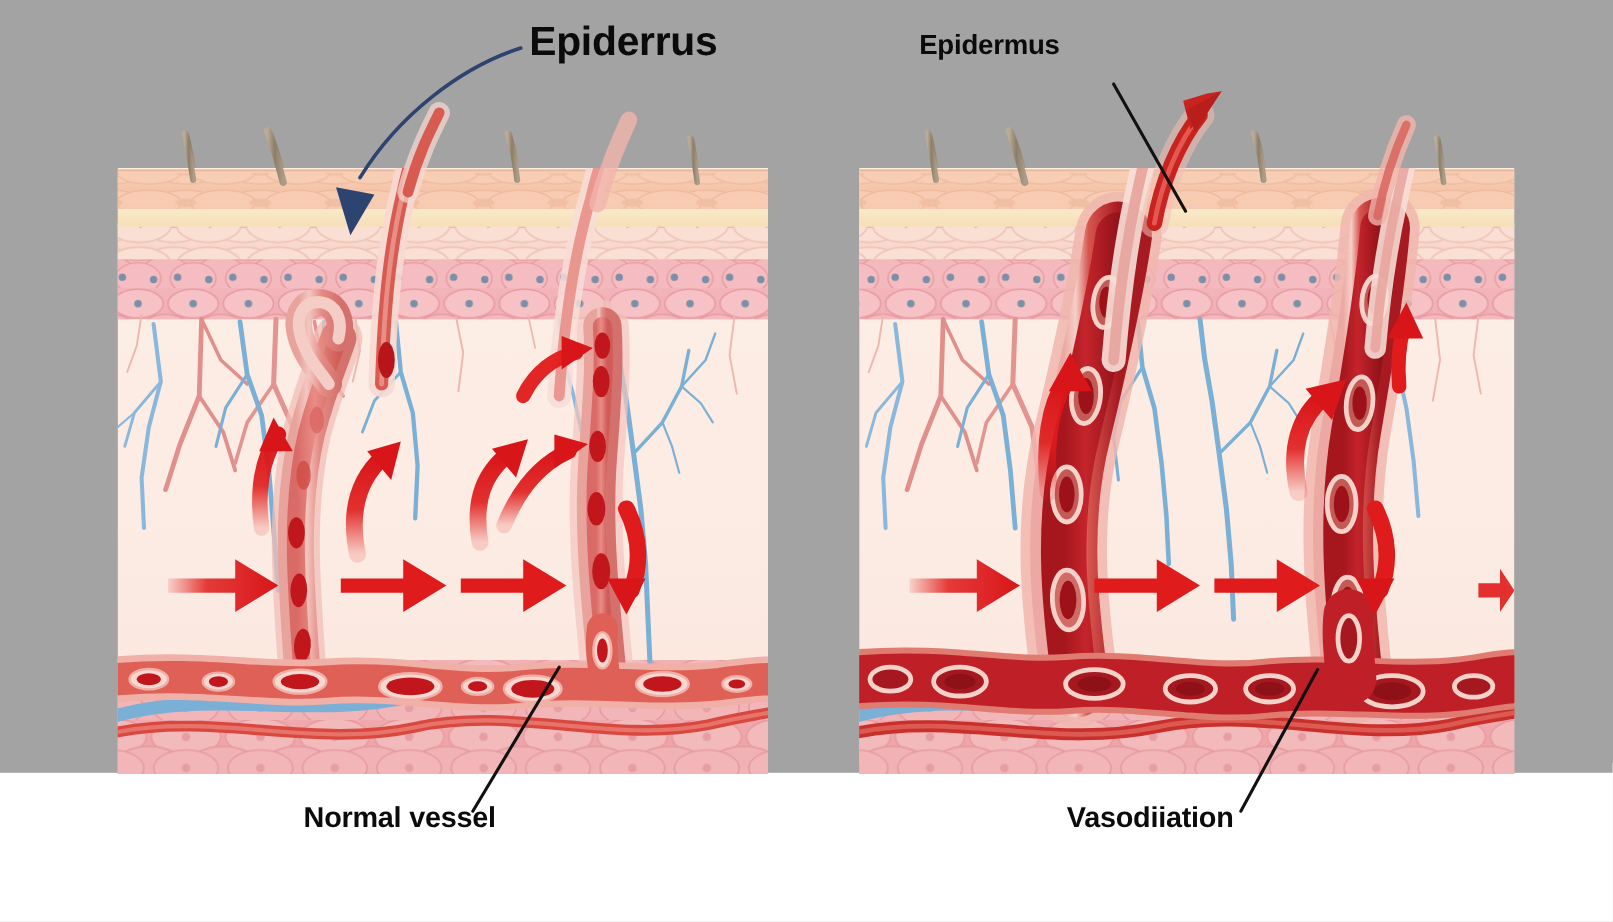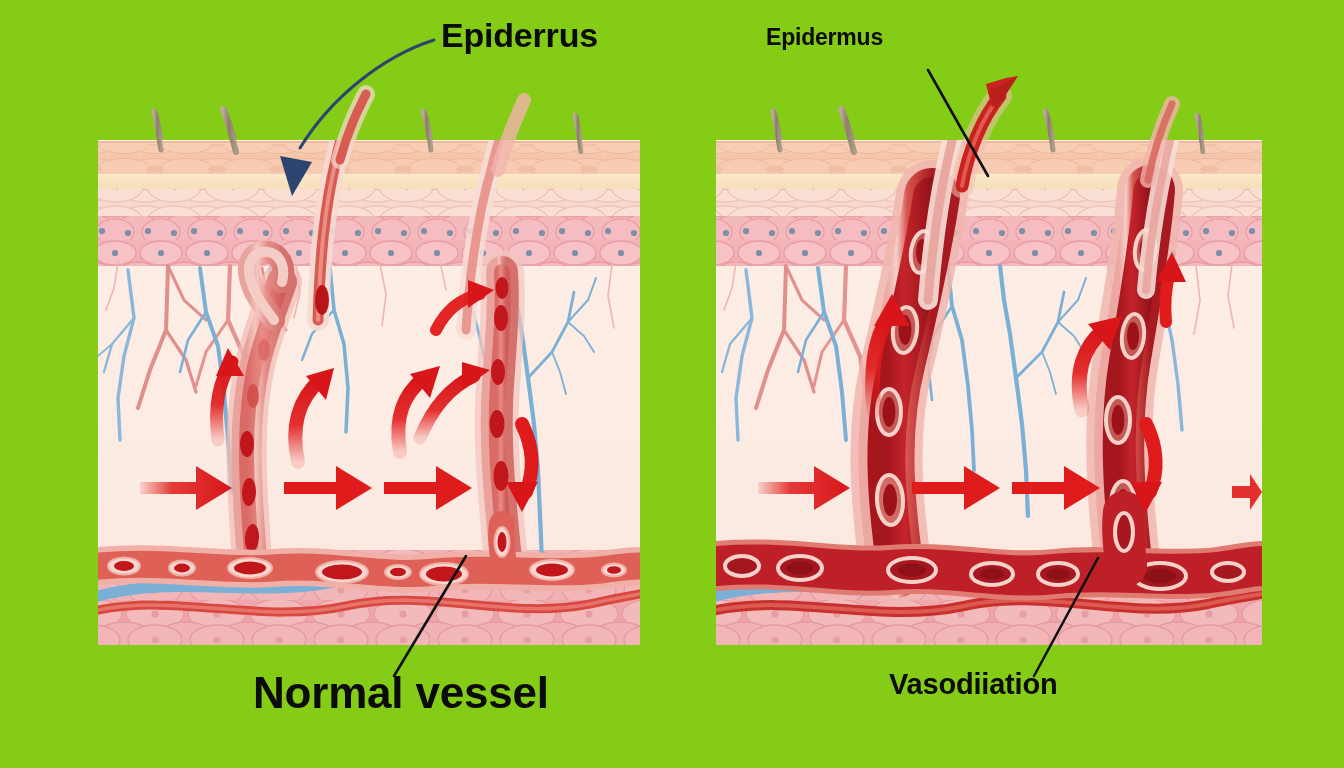--- a/index.html
+++ b/index.html
@@ -6,38 +6,38 @@
   * { box-sizing: border-box; }
   html, body {
     margin: 0; padding: 0;
     width: 1344px; height: 768px;
     background: #ffffff;
     font-family: "Liberation Sans", sans-serif;
     overflow: hidden;
   }
   #stage {
     position: relative;
-    width: 1344px; height: 768px;
-    background: #84cc16;
+    width: 1344px; height: 644px;
+    background: #a3a3a3;
     padding-left: 32px;
   }
   svg.layer { position: absolute; top: 0; left: 0; width: 1344px; height: 768px; }
 
   .label {
     position: absolute;
     font-family: "Liberation Sans", sans-serif;
     font-weight: bold;
     color: #0b0b0b;
     white-space: nowrap;
     letter-spacing: -0.2px;
   }
   #label-epidermis-left  { left: 441px; top: 16px;  font-size: 34px; }
   #label-epidermis-right { left: 766px; top: 24px;  font-size: 23px; }
-  #label-normal-vessel   { left: 253px; top: 668px; font-size: 44px; }
-  #label-vasodilation    { left: 889px; top: 668px; font-size: 29px; text-align: right; }
+  #label-normal-vessel   { left: 253px; top: 668px; font-size: 24px; }
+  #label-vasodilation    { left: 889px; top: 668px; font-size: 24px; text-align: right; }
 </style>
 </head>
 <body>
 
 <div id="stage">
 
   <svg class="layer" viewBox="0 0 1344 768">
     <defs>
 
       <linearGradient id="gCorneum" x1="0" y1="0" x2="0" y2="1">

